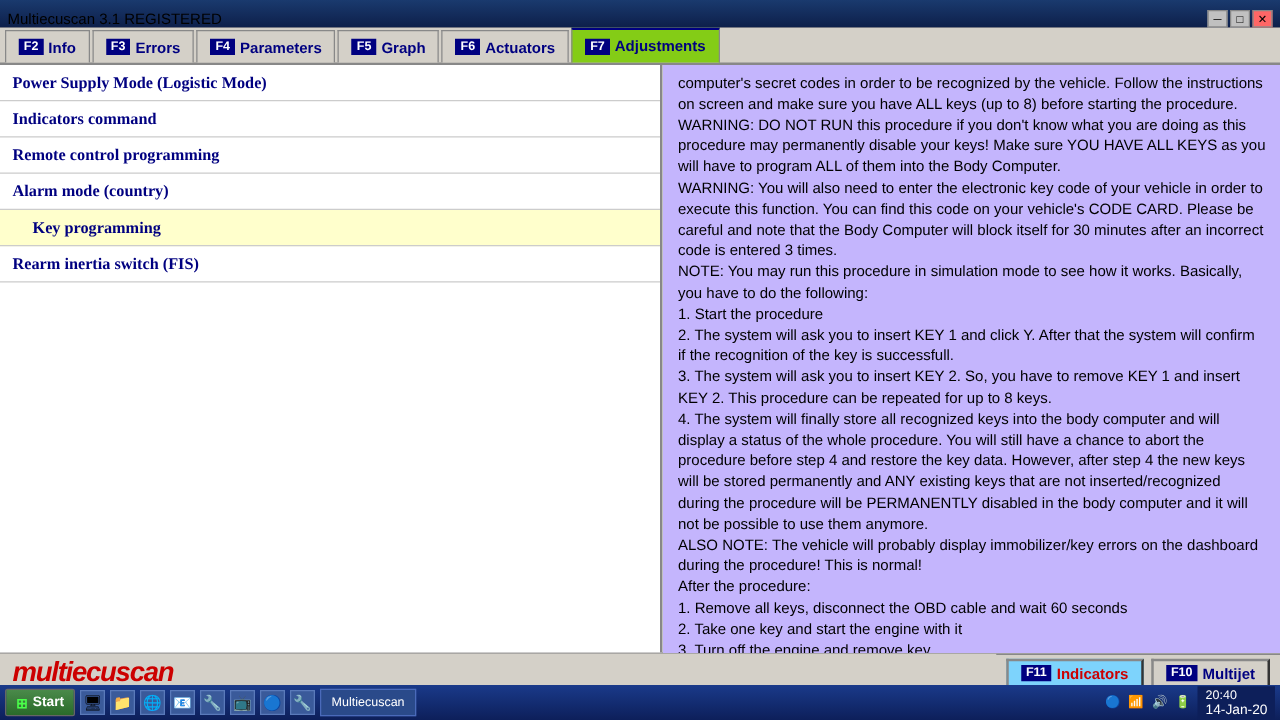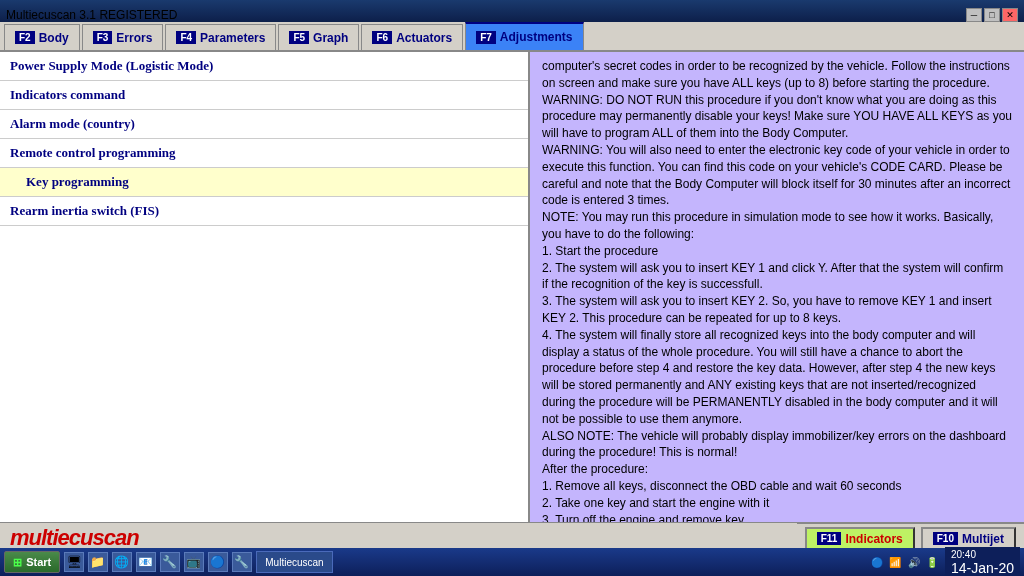--- a/index.html
+++ b/index.html
@@ -54,21 +54,21 @@
       background: #d4d0c8;
       cursor: pointer;
       font-size: 12px;
       font-weight: bold;
       color: #000080;
       margin-right: 2px;
       gap: 4px;
       text-align: right;
     }
     .tab.active {
-      background: #3b82f6;
+      background: #84cc16;
       border-top: 2px solid #000080;
       height: 28px;
     }
     .tab-key {
       background: #000080;
       color: white;
       padding: 1px 4px;
       font-size: 10px;
       font-weight: bold;
     }
@@ -138,21 +138,21 @@
       align-items: center;
       height: 24px;
       padding: 0 10px;
       border: 2px outset #888;
       cursor: pointer;
       font-size: 12px;
       font-weight: bold;
       gap: 4px;
     }
     .btn-disconnect {
-      background: #bef264;
+      background: #7dd3fc;
       color: #cc0000;
     }
     .btn-execute {
       background: #d4d0c8;
       color: #000080;
     }
     .btn-key {
       background: #000080;
       color: white;
       padding: 1px 4px;
@@ -261,21 +261,21 @@
   <div id="title-controls" style="display:flex;gap:2px;">
     <div class="title-btn">─</div>
     <div class="title-btn">□</div>
     <div class="title-btn" style="background:#ff6666;">✕</div>
   </div>
 </div>
 
 <div id="tab-bar">
   <div class="tab">
     <span class="tab-key">F2</span>
-    <span>Body</span>
+    <span>Info</span>
   </div>
   <div class="tab">
     <span class="tab-key">F3</span>
     <span>Errors</span>
   </div>
   <div class="tab">
     <span class="tab-key">F4</span>
     <span>Parameters</span>
   </div>
   <div class="tab">
@@ -295,24 +295,24 @@
 <div id="main-content">
 
   <div id="left-panel">
     <div class="menu-item">
       <span>Power Supply Mode (Logistic Mode)</span>
     </div>
     <div class="menu-item">
       <span>Indicators command</span>
     </div>
     <div class="menu-item">
+      <span>Remote control programming</span>
+    </div>
+    <div class="menu-item">
       <span>Alarm mode (country)</span>
-    </div>
-    <div class="menu-item">
-      <span>Remote control programming</span>
     </div>
     <div class="menu-item selected">
       <span>Key programming</span>
     </div>
     <div class="menu-item">
       <span>Rearm inertia switch (FIS)</span>
     </div>
   </div>
 
   <div id="right-panel">
@@ -372,16 +372,16 @@
       Multiecuscan
     </div>
   </div>
   <div id="taskbar-right">
     <span>🔵</span>
     <span>📶</span>
     <span>🔊</span>
     <span>🔋</span>
     <div id="clock">
       <div>20:40</div>
-      <div style="font-size:14px;">14-Jan-20</div>
+      <div style="font-size:11px;">14-Jan-20</div>
     </div>
   </div>
 </div>
 
 </body></html>

